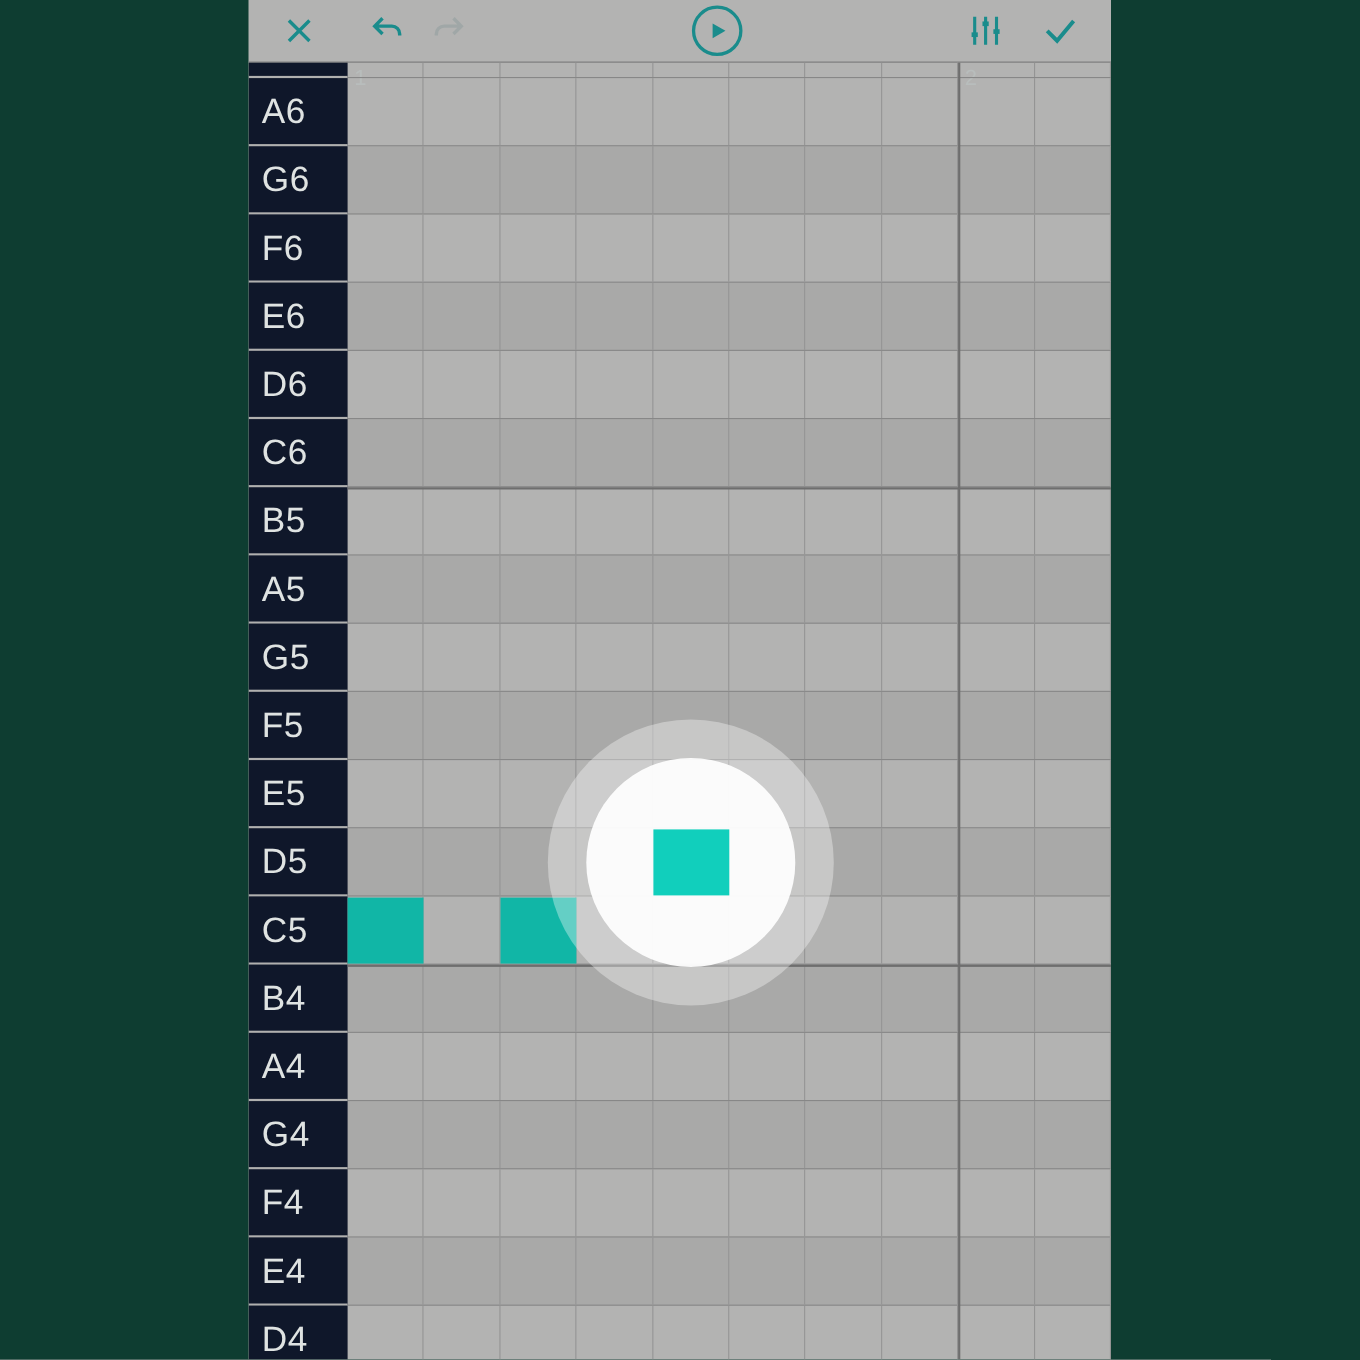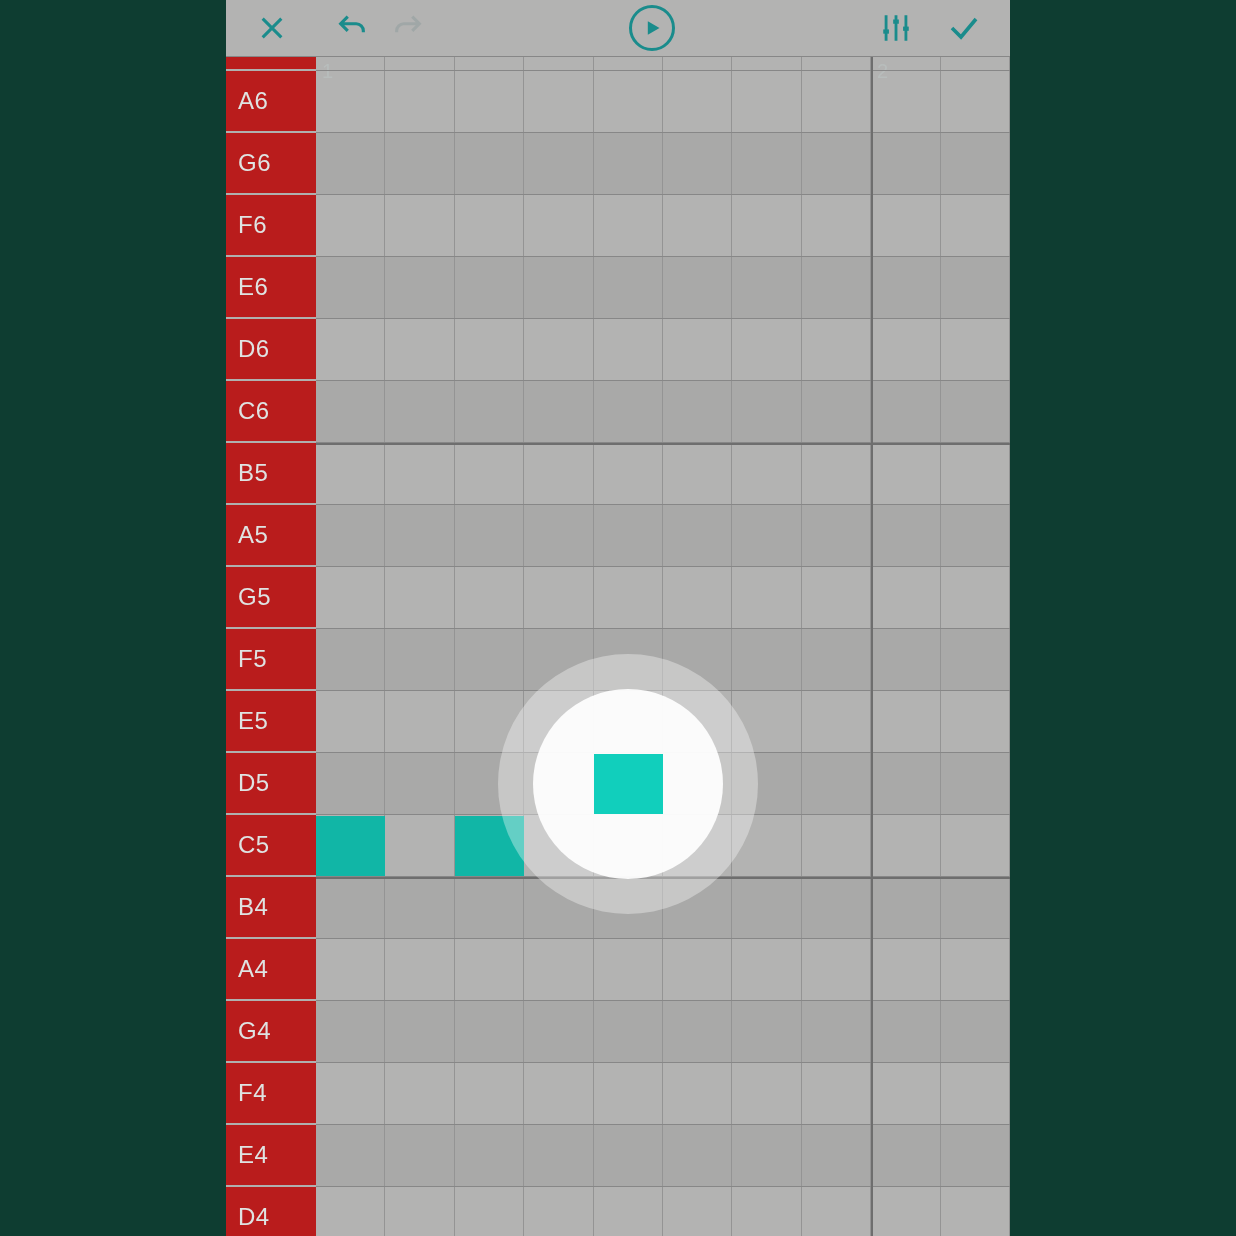--- a/index.html
+++ b/index.html
@@ -100,24 +100,24 @@
     display: flex;
     position: relative;
   }
   .keys {
     width: 90px;
     display: flex;
     flex-direction: column;
   }
   .key {
     height: 62px;
-    background: #b91c1c;
+    background: #0f172a;
     border-bottom: 2px solid #b0b0af;
     color: #dfe3e2;
-    font-size: 24px;
+    font-size: 32px;
     display: flex;
     align-items: center;
     padding-left: 12px;
     letter-spacing: .5px;
   }
   .key.partial-top { height: 14px; padding:0; }
   .cells {
     flex: 1;
     position: relative;
   }

